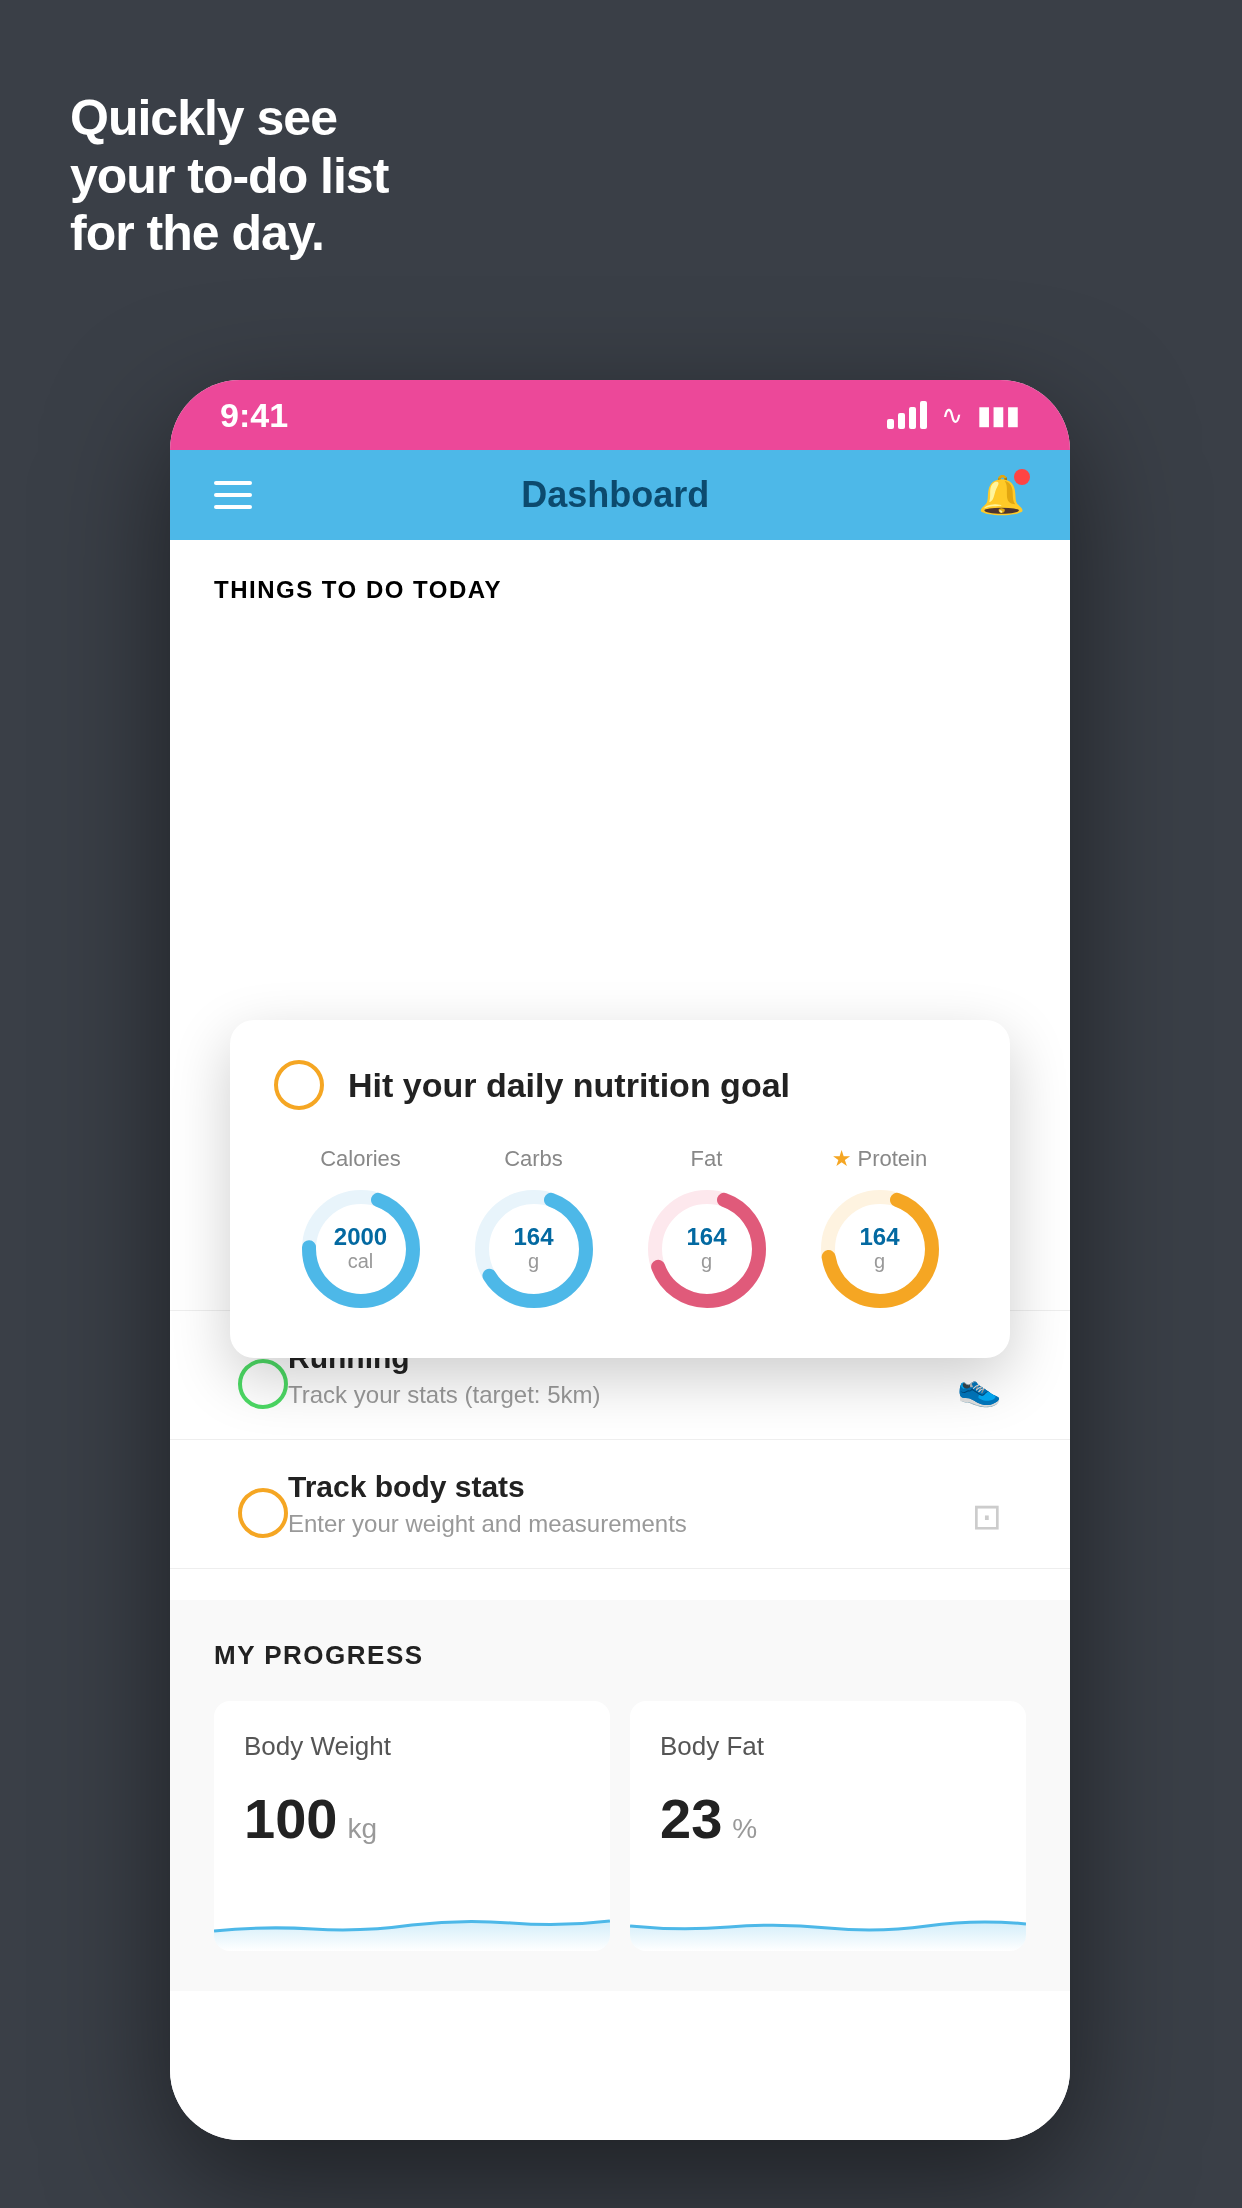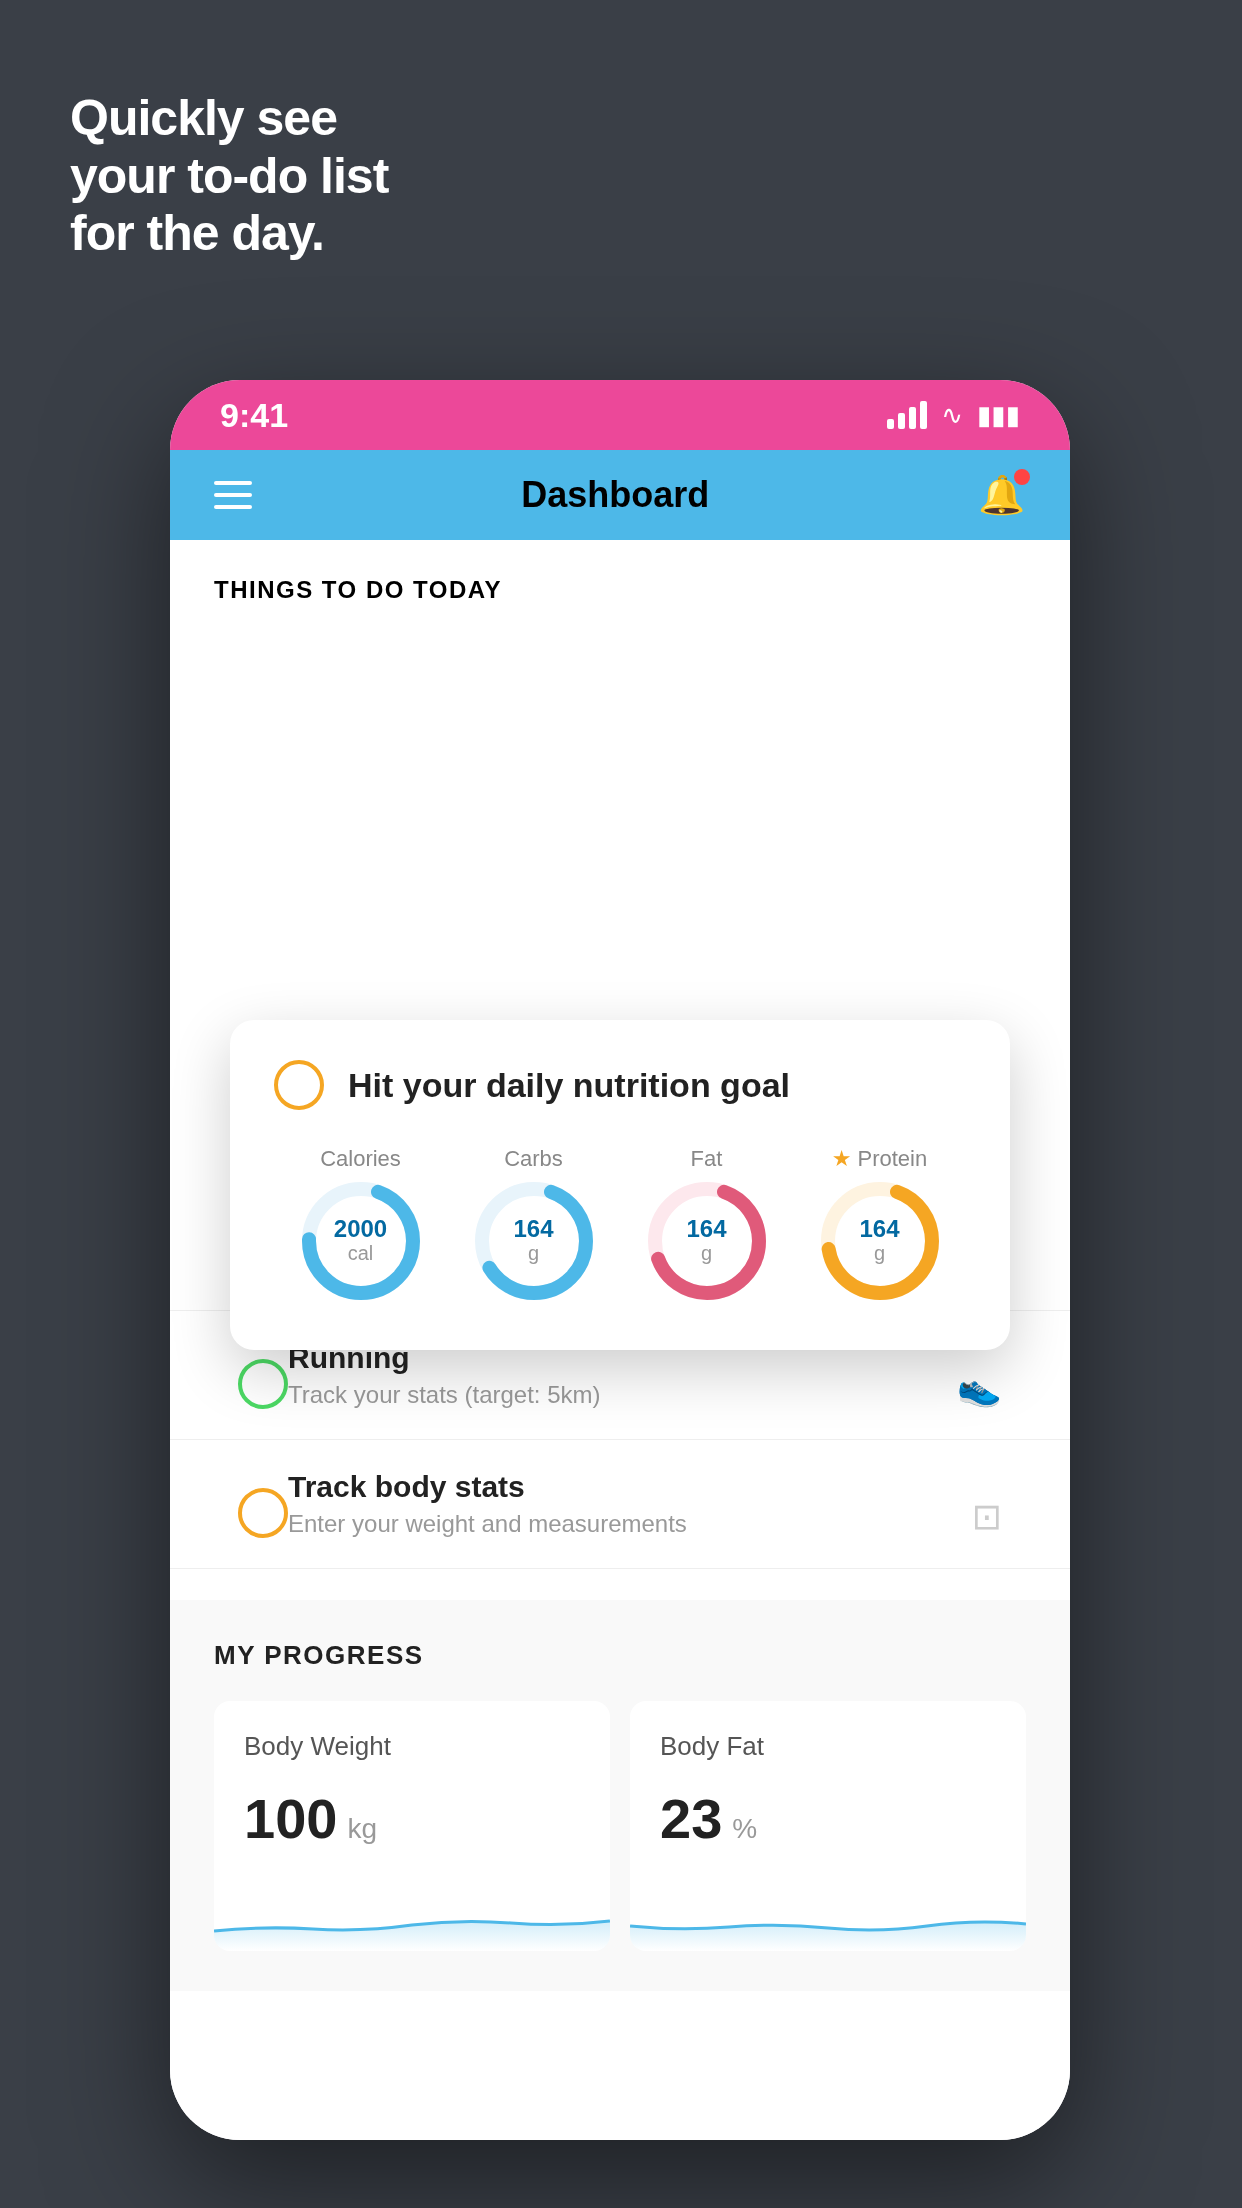--- a/index.html
+++ b/index.html
@@ -92,21 +92,21 @@
       flex-direction: column;
       gap: 8px;
     }
     .hamburger-line {
       width: 38px;
       height: 4px;
       background: #fff;
       border-radius: 2px;
     }
     .nav-title {
-      color: #000000;
+      color: #0c4a6e;
       font-size: 36px;
       font-weight: 600;
     }
     .bell-icon {
       color: #fff;
       font-size: 38px;
       position: relative;
     }
     .bell-dot {
       position: absolute;
@@ -163,21 +163,21 @@
     
     .nutrition-grid {
       display: flex;
       justify-content: space-around;
       align-items: flex-start;
     }
     .nutrition-item {
       display: flex;
       flex-direction: column;
       align-items: center;
-      gap: 4px;
+      gap: 12px;
     }
     .nutrition-label {
       font-size: 22px;
       color: #888;
     }
     .star-label {
       display: flex;
       align-items: center;
       gap: 6px;
     }

